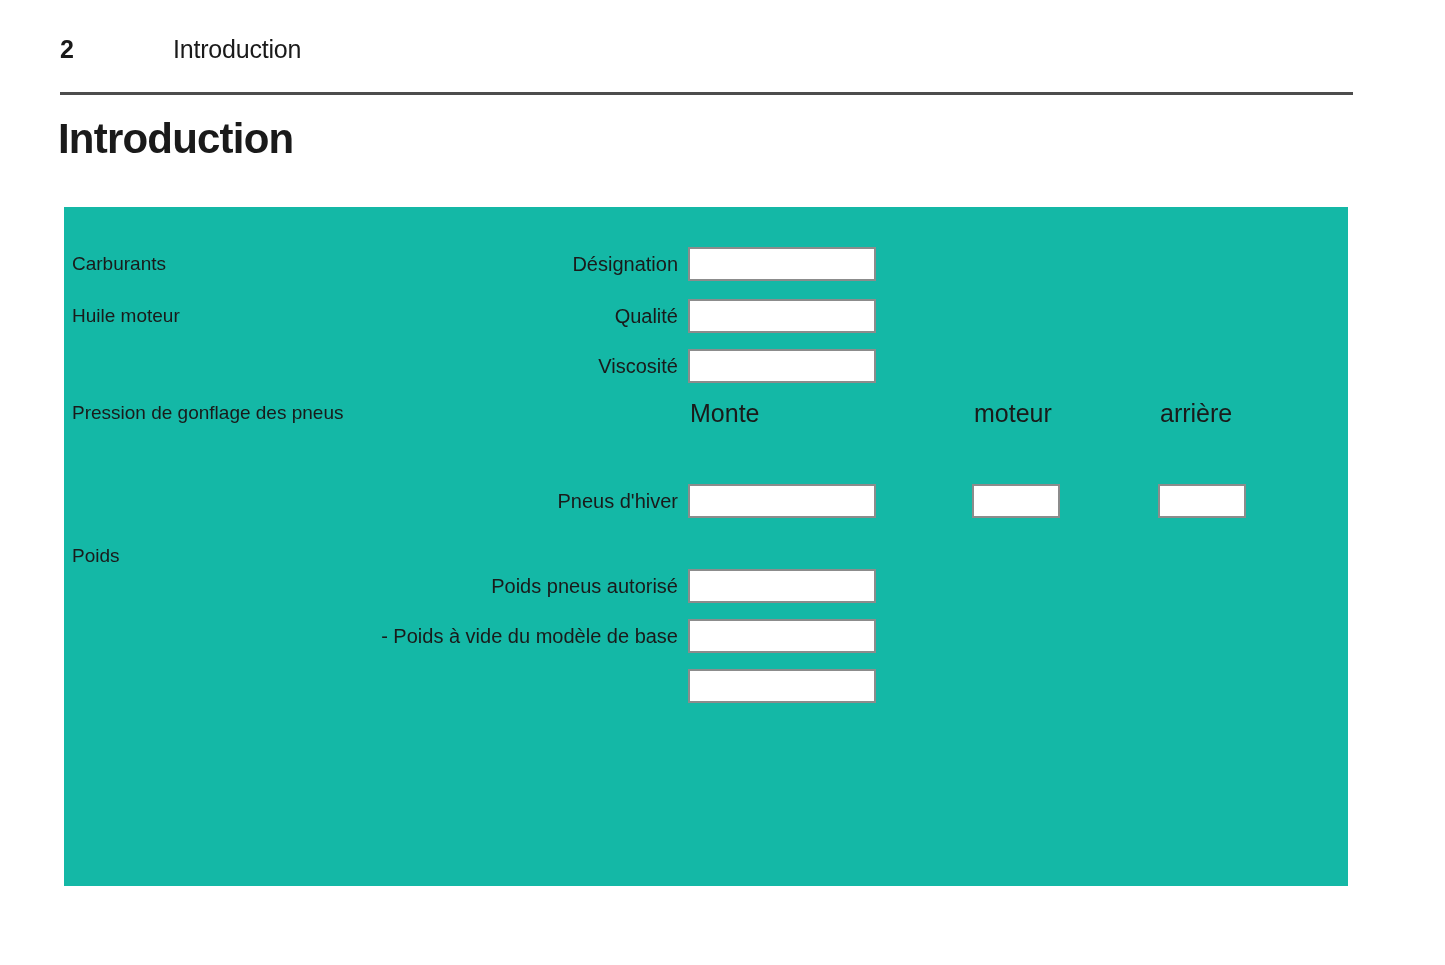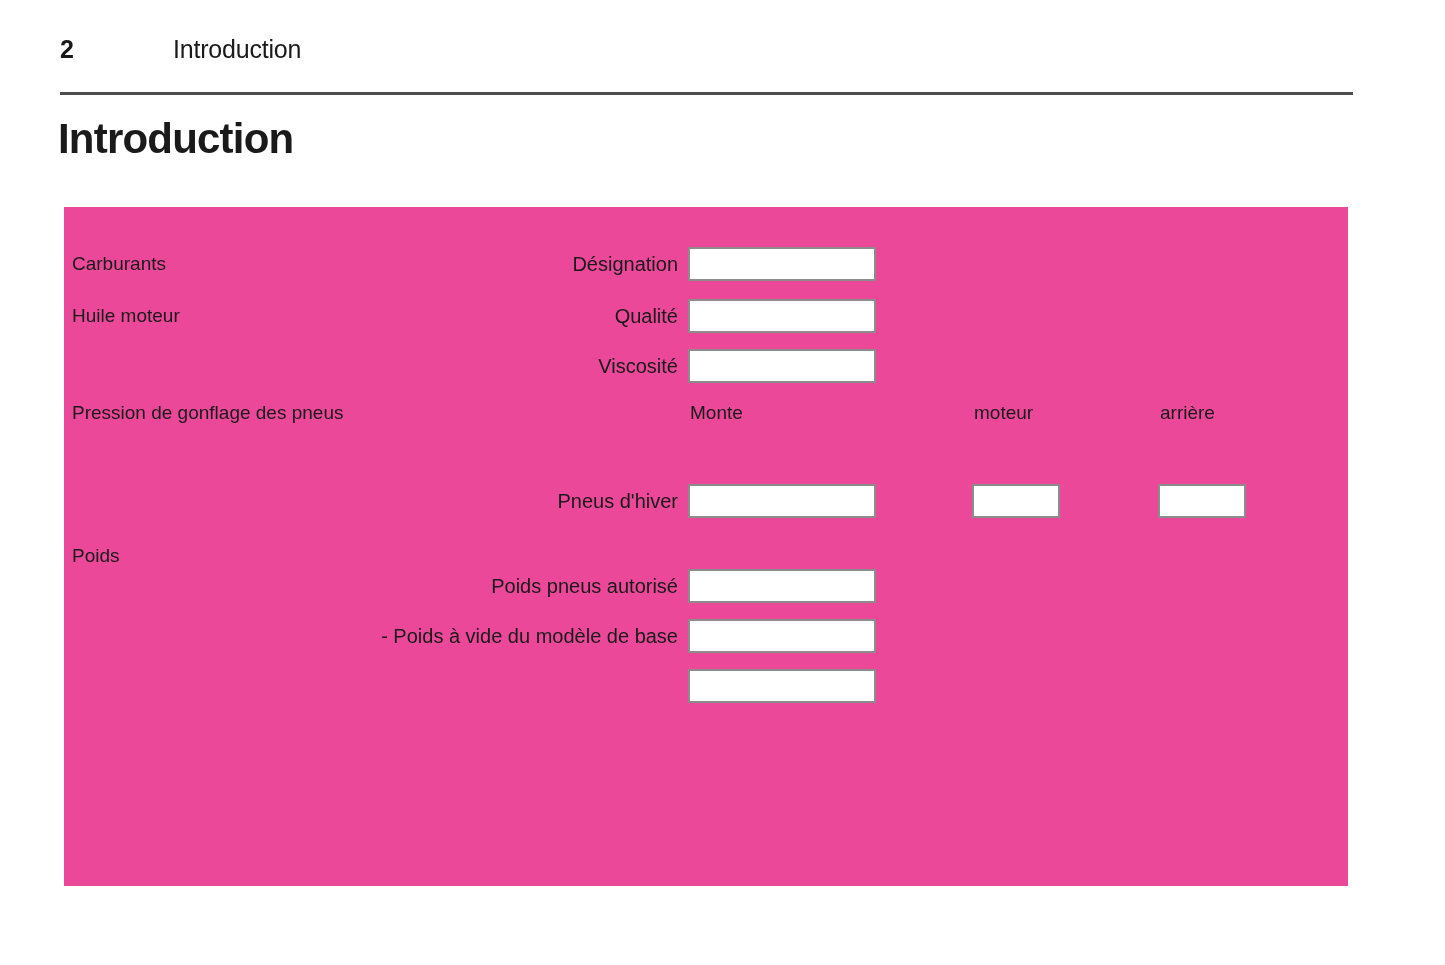--- a/index.html
+++ b/index.html
@@ -63,21 +63,21 @@
     margin: 0;
   }
 
   
   .data-panel {
     position: absolute;
     left: 64px;
     top: 207px;
     width: 1284px;
     height: 679px;
-    background: #ec4899;
+    background: #14b8a6;
   }
 
   .row {
     position: absolute;
     left: 0;
     width: 1284px;
     height: 34px;
   }
 
   
@@ -98,21 +98,21 @@
     font-size: 20px;
     line-height: 34px;
     padding-right: 6px;
     box-sizing: border-box;
     white-space: nowrap;
   }
 
   
   .col-head {
     position: absolute;
-    font-size: 19px;
+    font-size: 25px;
     line-height: 34px;
     white-space: nowrap;
   }
   .col-head.monte   { left: 626px; }
   .col-head.avant   { left: 910px; }
   .col-head.arriere { left: 1096px; }
 
   
   .box {
     position: absolute;

